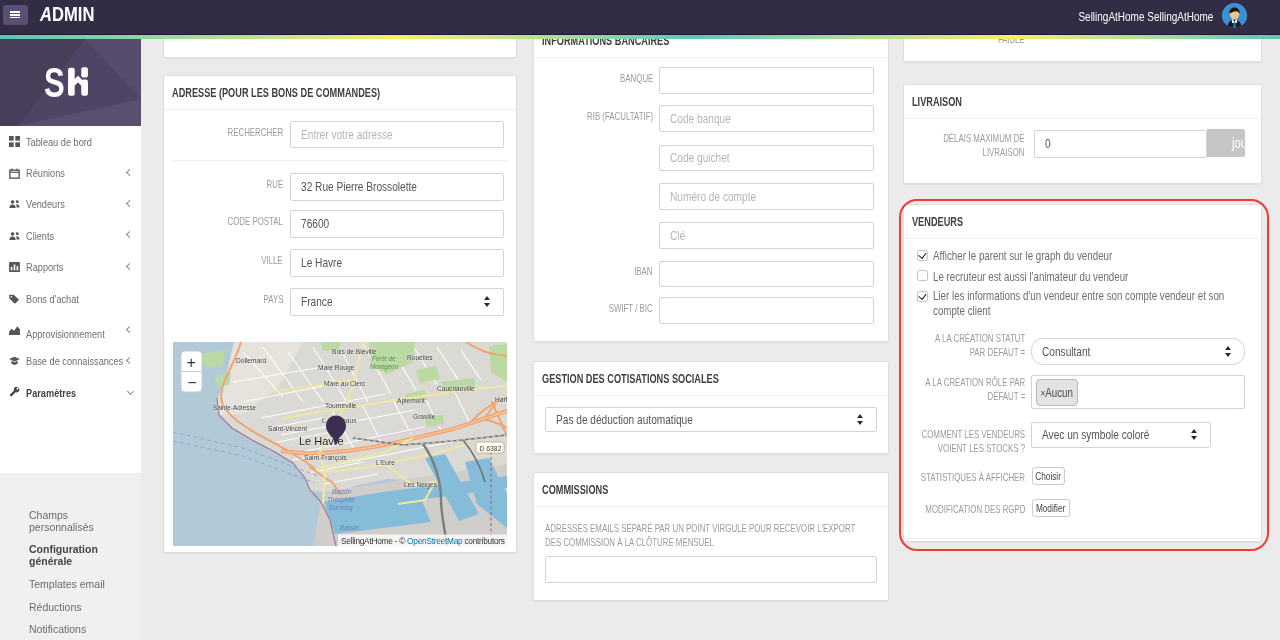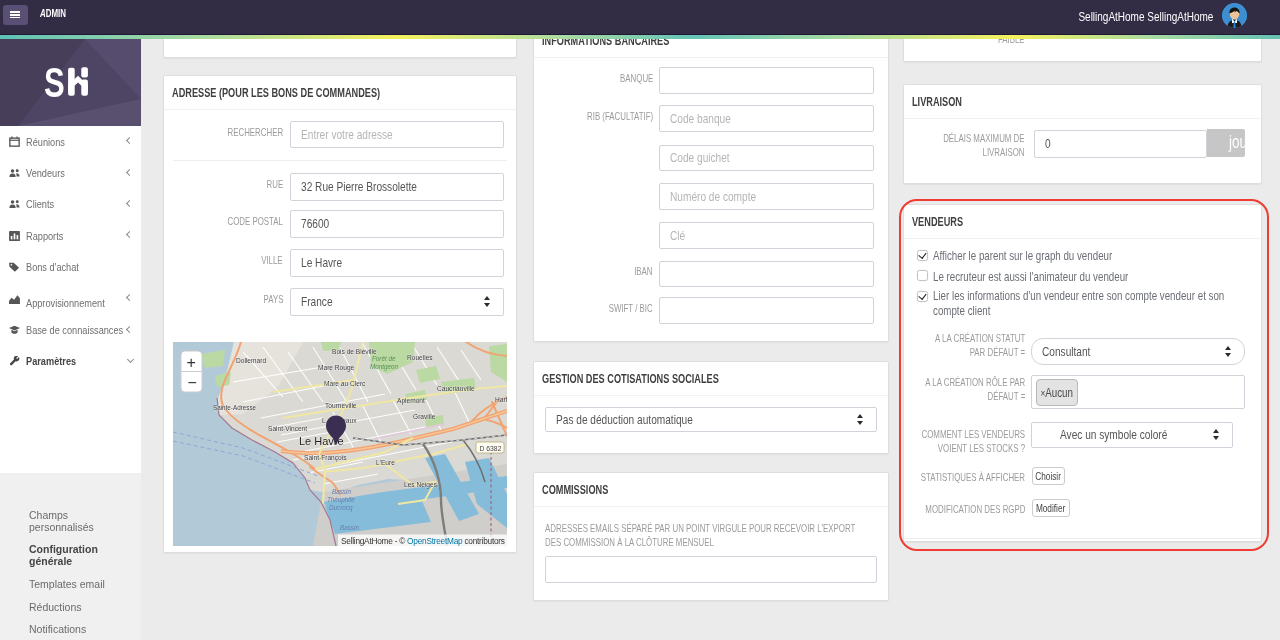--- a/index.html
+++ b/index.html
@@ -16,21 +16,21 @@
 .nxr { display:inline-block; transform:scaleX(0.75); transform-origin:100% 50%; white-space:nowrap; text-align:right; }
 .nxc { display:inline-block; transform:scaleX(0.75); transform-origin:50% 50%; white-space:nowrap; }
 .sel-arrow { position:absolute; right:12px; top:50%; margin-top:-5.5px; width:7px; height:11px; }
 .sel-arrow:before { content:""; position:absolute; left:0; top:0; border:3.5px solid transparent; border-top:none; border-bottom:4px solid #2b2b2b; }
 .sel-arrow:after { content:""; position:absolute; left:0; bottom:0; border:3.5px solid transparent; border-bottom:none; border-top:4px solid #2b2b2b; }
 .hr { position:absolute; height:1px; background:#eeeeee; }
 
 #topbar { position:absolute; left:0; top:0; width:1280px; height:34px; background:#332c45; z-index:50; }
 #topbar .burger { position:absolute; left:3px; top:5.3px; width:25px; height:20px; background:#5a5076; border-radius:3px; }
 #topbar .burger i { position:absolute; left:7px; width:10px; height:1.9px; background:#fff; }
-#topbar .logo { position:absolute; left:39.5px; top:6.2px; color:#fff; font-size:10px; font-weight:bold; line-height:16px; }
+#topbar .logo { position:absolute; left:39.5px; top:6.2px; color:#fff; font-size:21px; font-weight:bold; line-height:16px; }
 #topbar .logo .nx { transform:scaleX(0.79); }
 #topbar .logo em { font-style:italic; }
 #topbar .user { position:absolute; right:67px; top:8.5px; color:#fff; font-size:13.5px; }
 #topbar .user .nxr { transform:scaleX(0.74); }
 #ribbon { position:absolute; left:0; top:34px; width:1280px; height:5px; z-index:50;
   background:linear-gradient(90deg,#5ec3b6 0%, #aadba0 16%, #f5f15e 31%, #abdba2 44%, #63c4b6 54%, #a9dba1 66%, #f5f15e 79%, #a9dba1 90%, #65c1b2 100%);
   border-top:1px solid #1e1735; }
 
 #avatar { position:absolute; left:1222px; top:3px; width:25px; height:25px; border-radius:50%; background:#3d8fd1; overflow:hidden; }
 
@@ -239,21 +239,21 @@
 <div class="card" style="left:903px; top:20px; width:359px; height:42px;"></div>
 <div class="lbl" style="left:855px; top:32px; width:170px;"><span class="nxr">FAIBLE</span></div>
 
 <div class="card" style="left:903px; top:84px; width:359px; height:100px;">
   <div class="card-h"><span class="nx">LIVRAISON</span></div>
 </div>
 <div class="lbl" style="left:855px; top:131px; width:170px;"><span class="nxr">DÉLAIS MAXIMUM DE<br>LIVRAISON</span></div>
 <div class="inp" style="left:1034px; top:130px; width:173px; height:27.5px;">
     <span class="nx">0</span>
   </div>
-<div class="abs" style="left:1206.5px; top:129px; width:38.5px; height:27.5px; background:#c6c6c6; border-radius:0 2px 2px 0; color:#fff; font-size:18px; display:flex; align-items:center; justify-content:center;padding-left:36px;">
+<div class="abs" style="left:1206.5px; top:129px; width:38.5px; height:27.5px; background:#c6c6c6; border-radius:0 2px 2px 0; color:#fff; font-size:15px; display:flex; align-items:center; justify-content:center;padding-left:36px;">
     <span class="nxc">jours</span>
   </div>
 
 <div class="abs" style="left:899px; top:199px; width:370px; height:352px; border:2px solid #ee3b33; border-radius:18px; z-index:30;"></div>
 <div class="card" style="left:903px; top:204px; width:359px; height:337.5px;">
   <div class="card-h"><span class="nx">VENDEURS</span></div>
 </div>
 <div class="cb ck" style="left:916.5px; top:249.5px;"></div>
 <div class="cblbl" style="left:933px; top:249px;"><span class="nx">Afficher le parent sur le graph du vendeur</span></div>
 <div class="cb" style="left:916.5px; top:270px;"></div>
@@ -264,21 +264,21 @@
 <div class="inp" style="left:1031px; top:338px; width:214px; height:27px;border-radius:12px;">
     <span class="nx">Consultant</span>
     <span class="sel-arrow"></span>
   </div>
 <div class="lbl" style="left:855px; top:375px; width:170px;"><span class="nxr">A LA CRÉATION RÔLE PAR<br>DÉFAUT =</span></div>
 <div class="inp" style="left:1031px; top:375px; width:214px; height:34px;"></div>
 <div class="abs" style="left:1036px; top:379px; width:42px; height:27px; background:#e3e3e3; border:1px solid #b9b9b9; border-radius:4px; font-size:13px; color:#4a4a4a; display:flex; align-items:center; justify-content:center;">
     <span class="nxc"><span style="font-size:11px;">×</span>Aucun</span>
   </div>
 <div class="lbl" style="left:855px; top:426.5px; width:170px;"><span class="nxr">COMMENT LES VENDEURS<br>VOIENT LES STOCKS ?</span></div>
-<div class="inp" style="left:1031px; top:422px; width:202px; height:25.5px;justify-content:center;">
+<div class="inp" style="left:1031px; top:422px; width:180px; height:25.5px;">
     <span class="nx">Avec un symbole coloré</span>
     <span class="sel-arrow"></span>
   </div>
 <div class="lbl" style="left:855px; top:470px; width:170px;"><span class="nxr">STATISTIQUES À AFFICHER</span></div>
 <div class="btn-sm" style="left:1032px; top:466.5px; width:33px; height:18px;">
     <span class="nxc">Choisir</span>
   </div>
 <div class="lbl" style="left:855px; top:502px; width:170px;"><span class="nxr">MODIFICATION DES RGPD</span></div>
 <div class="btn-sm" style="left:1032px; top:499px; width:38px; height:18px;">
     <span class="nxc">Modifier</span>
@@ -300,20 +300,31 @@
         <rect x="68.1" y="28.8" width="6.6" height="28" rx="2"></rect>
         <rect x="81.3" y="28.3" width="6.6" height="10.1" rx="2"></rect>
         <rect x="81.3" y="40.6" width="6.6" height="16.2" rx="2"></rect>
       </g>
       <polygon points="68.1,46.5 78,36.8 87.9,46.5 87.9,52.8 78,43.4 68.1,52.8" fill="#ffffff"></polygon>
     </svg>
   </div>
   <div id="menu">
       <div class="mi">
         <span class="ic">
+          <svg width="11" height="11" viewBox="0 0 13 13" fill="#565656">
+            <rect x="0" y="0" width="5.5" height="5.5"></rect>
+            <rect x="7.5" y="0" width="5.5" height="5.5"></rect>
+            <rect x="0" y="7.5" width="5.5" height="5.5"></rect>
+            <rect x="7.5" y="7.5" width="5.5" height="5.5"></rect>
+          </svg>
+        </span>
+        <span class="tx" style="left:26px;"><span class="nx" style="transform:scaleX(0.8)">Tableau de bord</span></span>
+      </div>
+      <div class="mi">
+        <span class="ic">
           <svg width="11" height="11" viewBox="0 0 13 13" fill="none" stroke="#565656">
             <rect x="1" y="2.5" width="11" height="9.5" stroke-width="1.6"></rect>
             <line x1="3.5" y1="0.5" x2="3.5" y2="3" stroke-width="1.6"></line>
             <line x1="9.5" y1="0.5" x2="9.5" y2="3" stroke-width="1.4"></line>
             <line x1="1" y1="5" x2="12" y2="5" stroke-width="1.4"></line>
           </svg>
         </span>
         <span class="tx" style="left:26px;"><span class="nx" style="transform:scaleX(0.8)">Réunions</span></span>
         <span class="ch"></span>
       </div>

